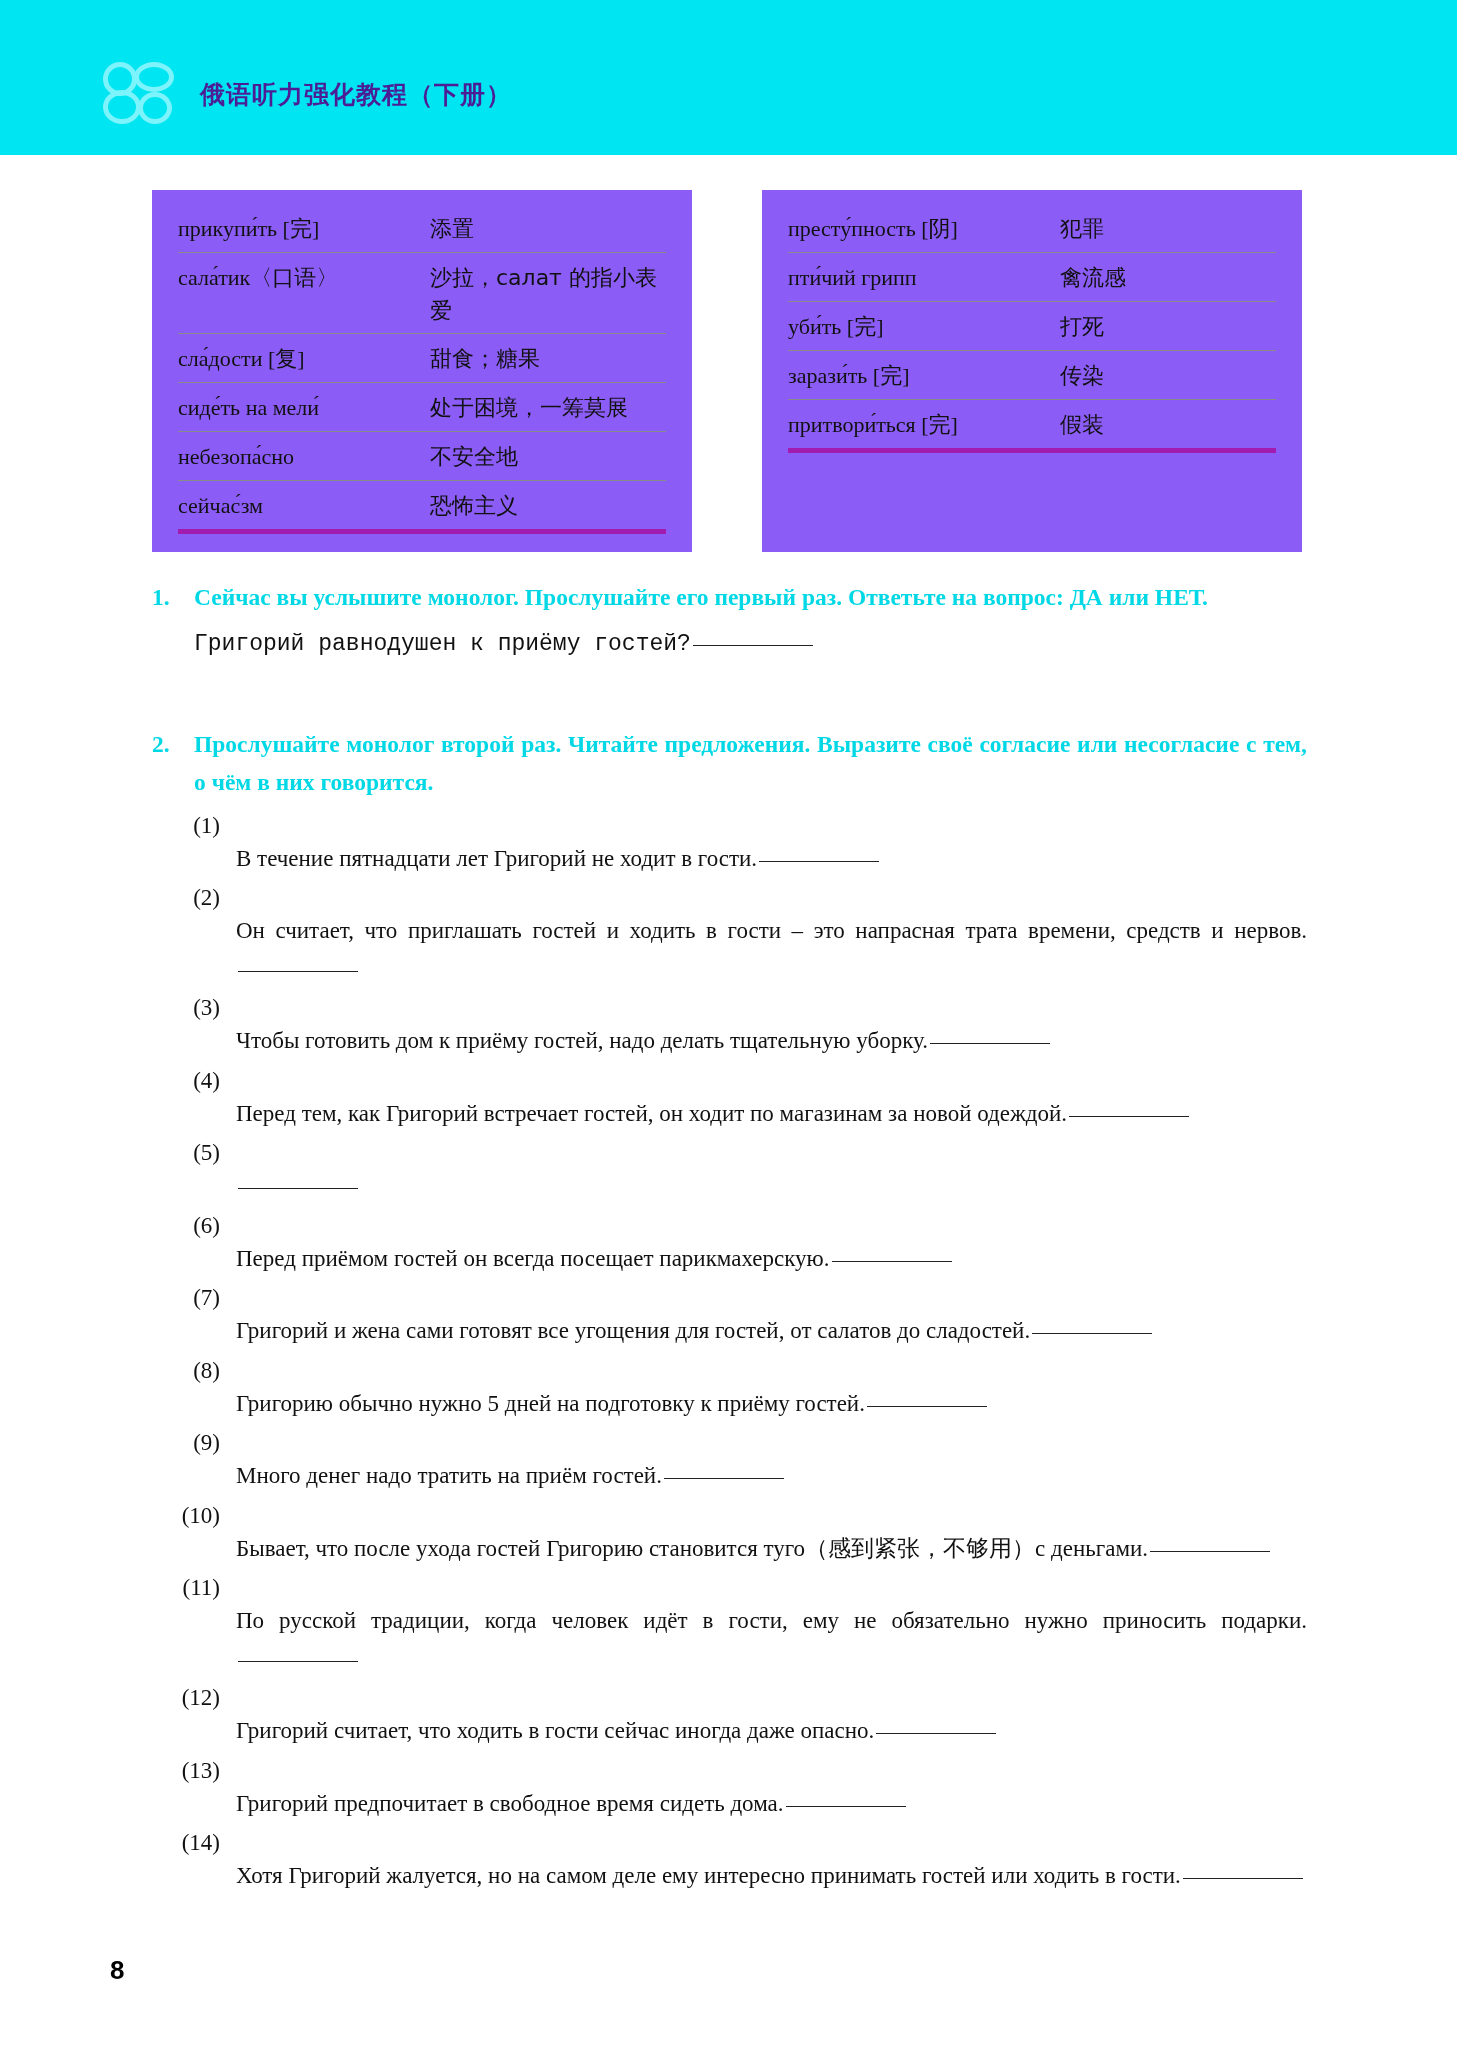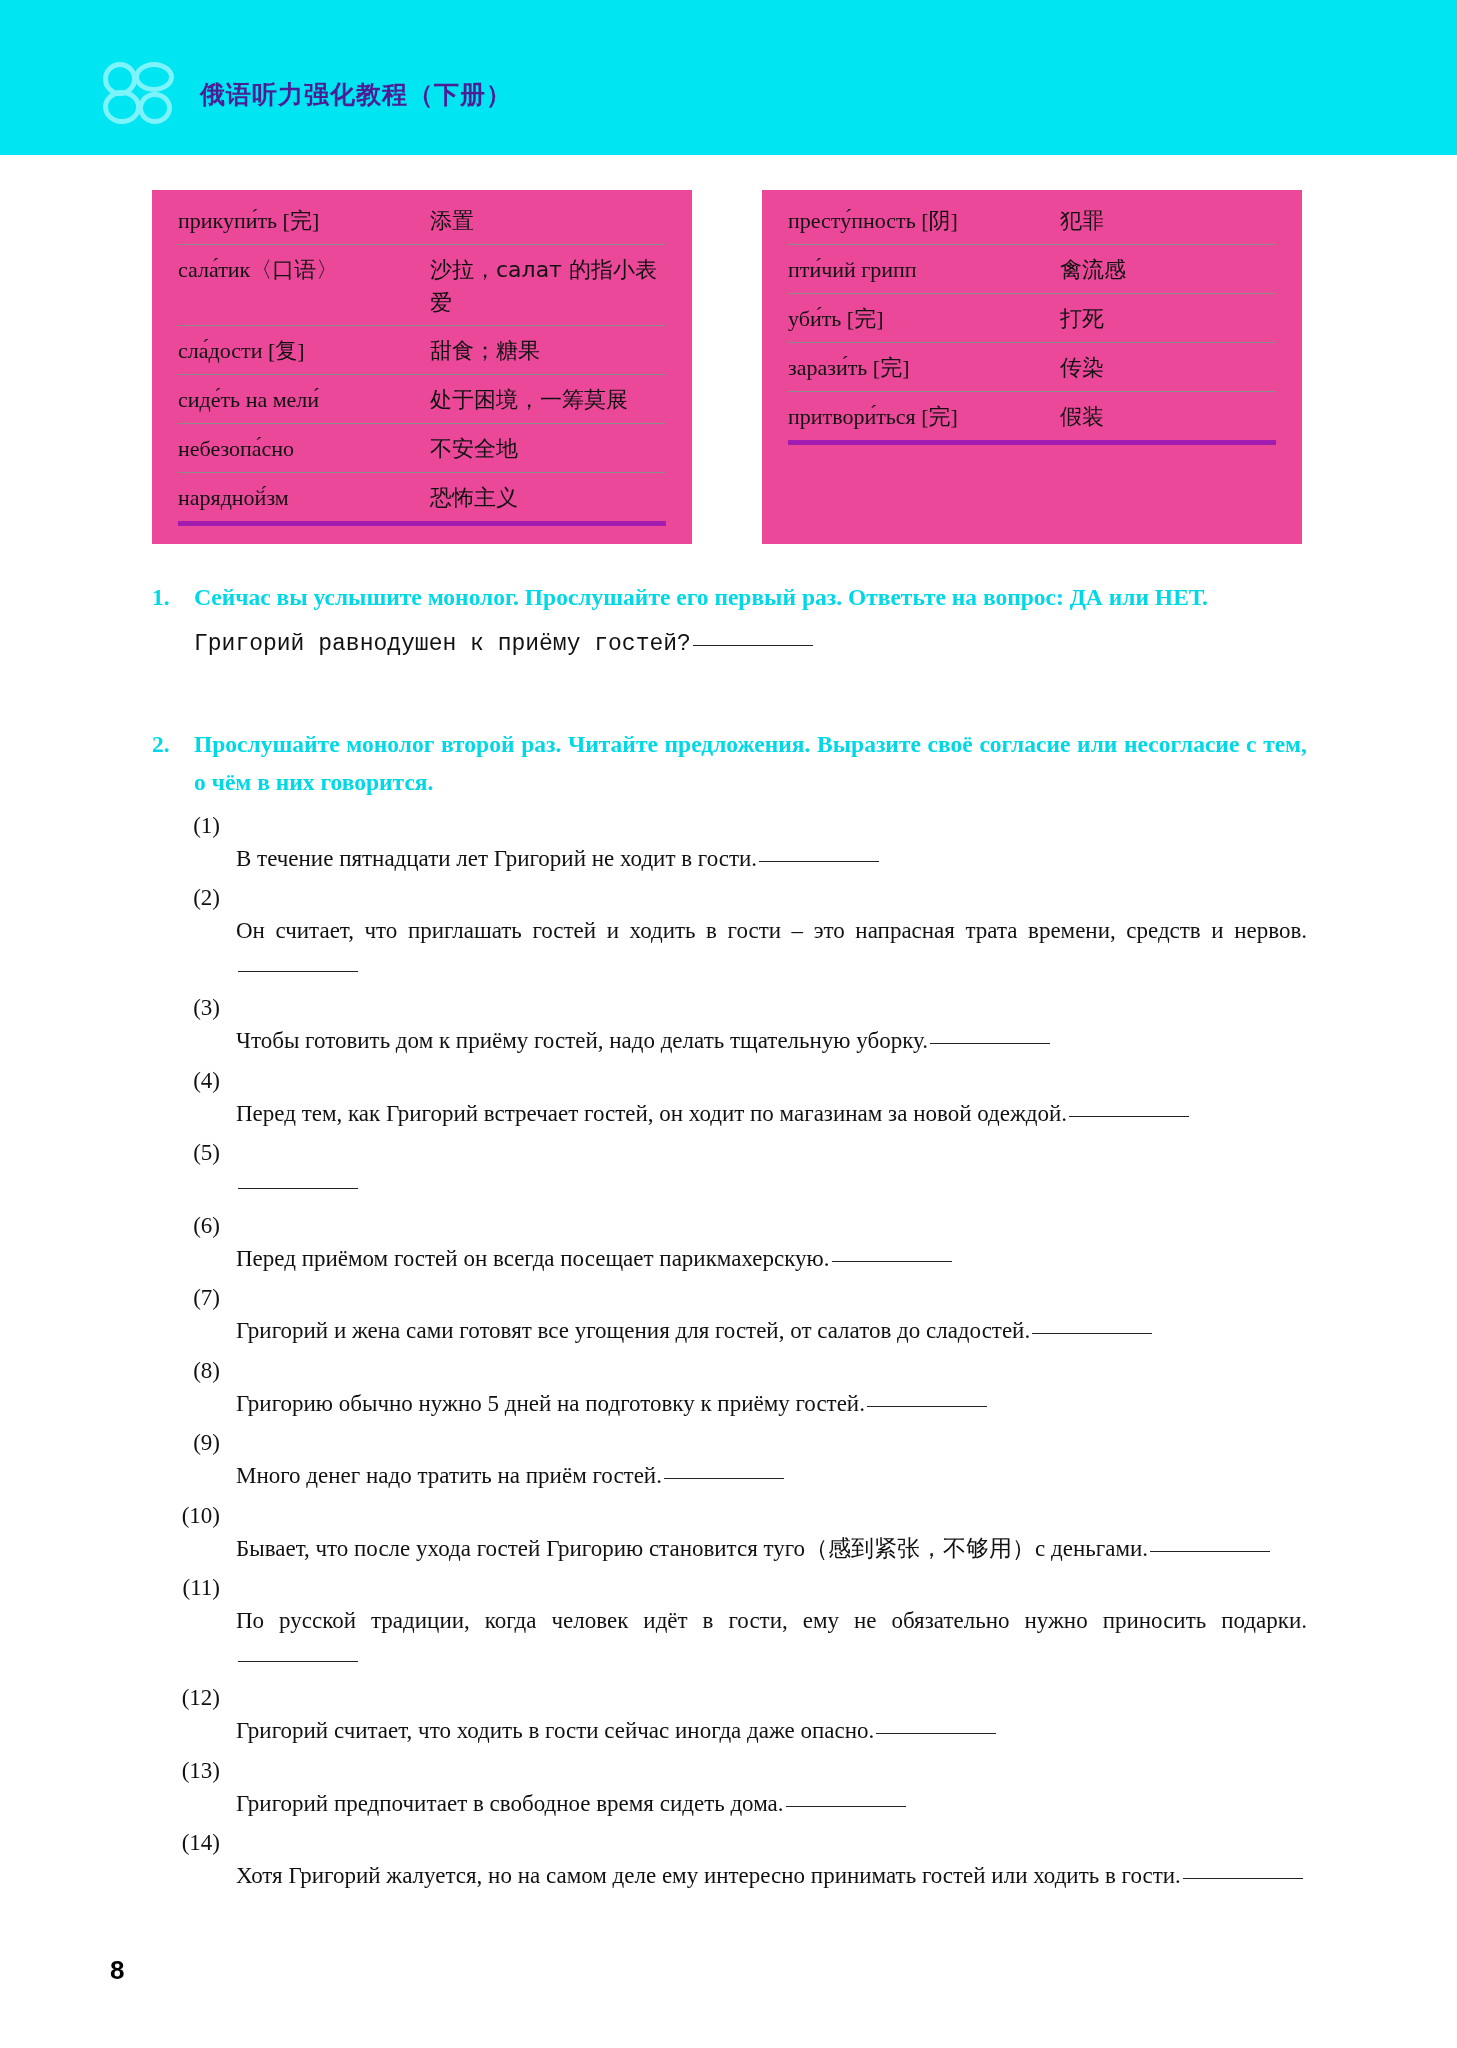--- a/index.html
+++ b/index.html
@@ -58,23 +58,23 @@
   
   .vocab-wrap {
     position: absolute;
     left: 152px;
     top: 190px;
     width: 1150px;
     display: flex;
     justify-content: space-between;
   }
   .vocab-box {
-    background: #ec4899;
+    background: #8b5cf6;
     width: 540px;
-    padding: 6px 26px 18px 26px;
+    padding: 14px 26px 18px 26px;
     box-sizing: border-box;
   }
   .vocab-row {
     display: flex;
     align-items: flex-start;
     border-bottom: 1px solid #8a8a8a;
     padding: 8px 0 6px 0;
     min-height: 34px;
   }
   .vocab-row:last-child { border-bottom: 5px solid #a21caf; }
@@ -202,21 +202,21 @@
     </div>
     <div class="vocab-row">
       <div class="vocab-ru">сиде́ть на мели́</div>
       <div class="vocab-zh">处于困境，一筹莫展</div>
     </div>
     <div class="vocab-row">
       <div class="vocab-ru">небезопа́сно</div>
       <div class="vocab-zh">不安全地</div>
     </div>
     <div class="vocab-row">
-      <div class="vocab-ru">нарядной́зм</div>
+      <div class="vocab-ru">сейчас́зм</div>
       <div class="vocab-zh">恐怖主义</div>
     </div>
   </div>
 
   <div class="vocab-box right">
     <div class="vocab-row">
       <div class="vocab-ru">престу́пность [阴]</div>
       <div class="vocab-zh">犯罪</div>
     </div>
     <div class="vocab-row">

